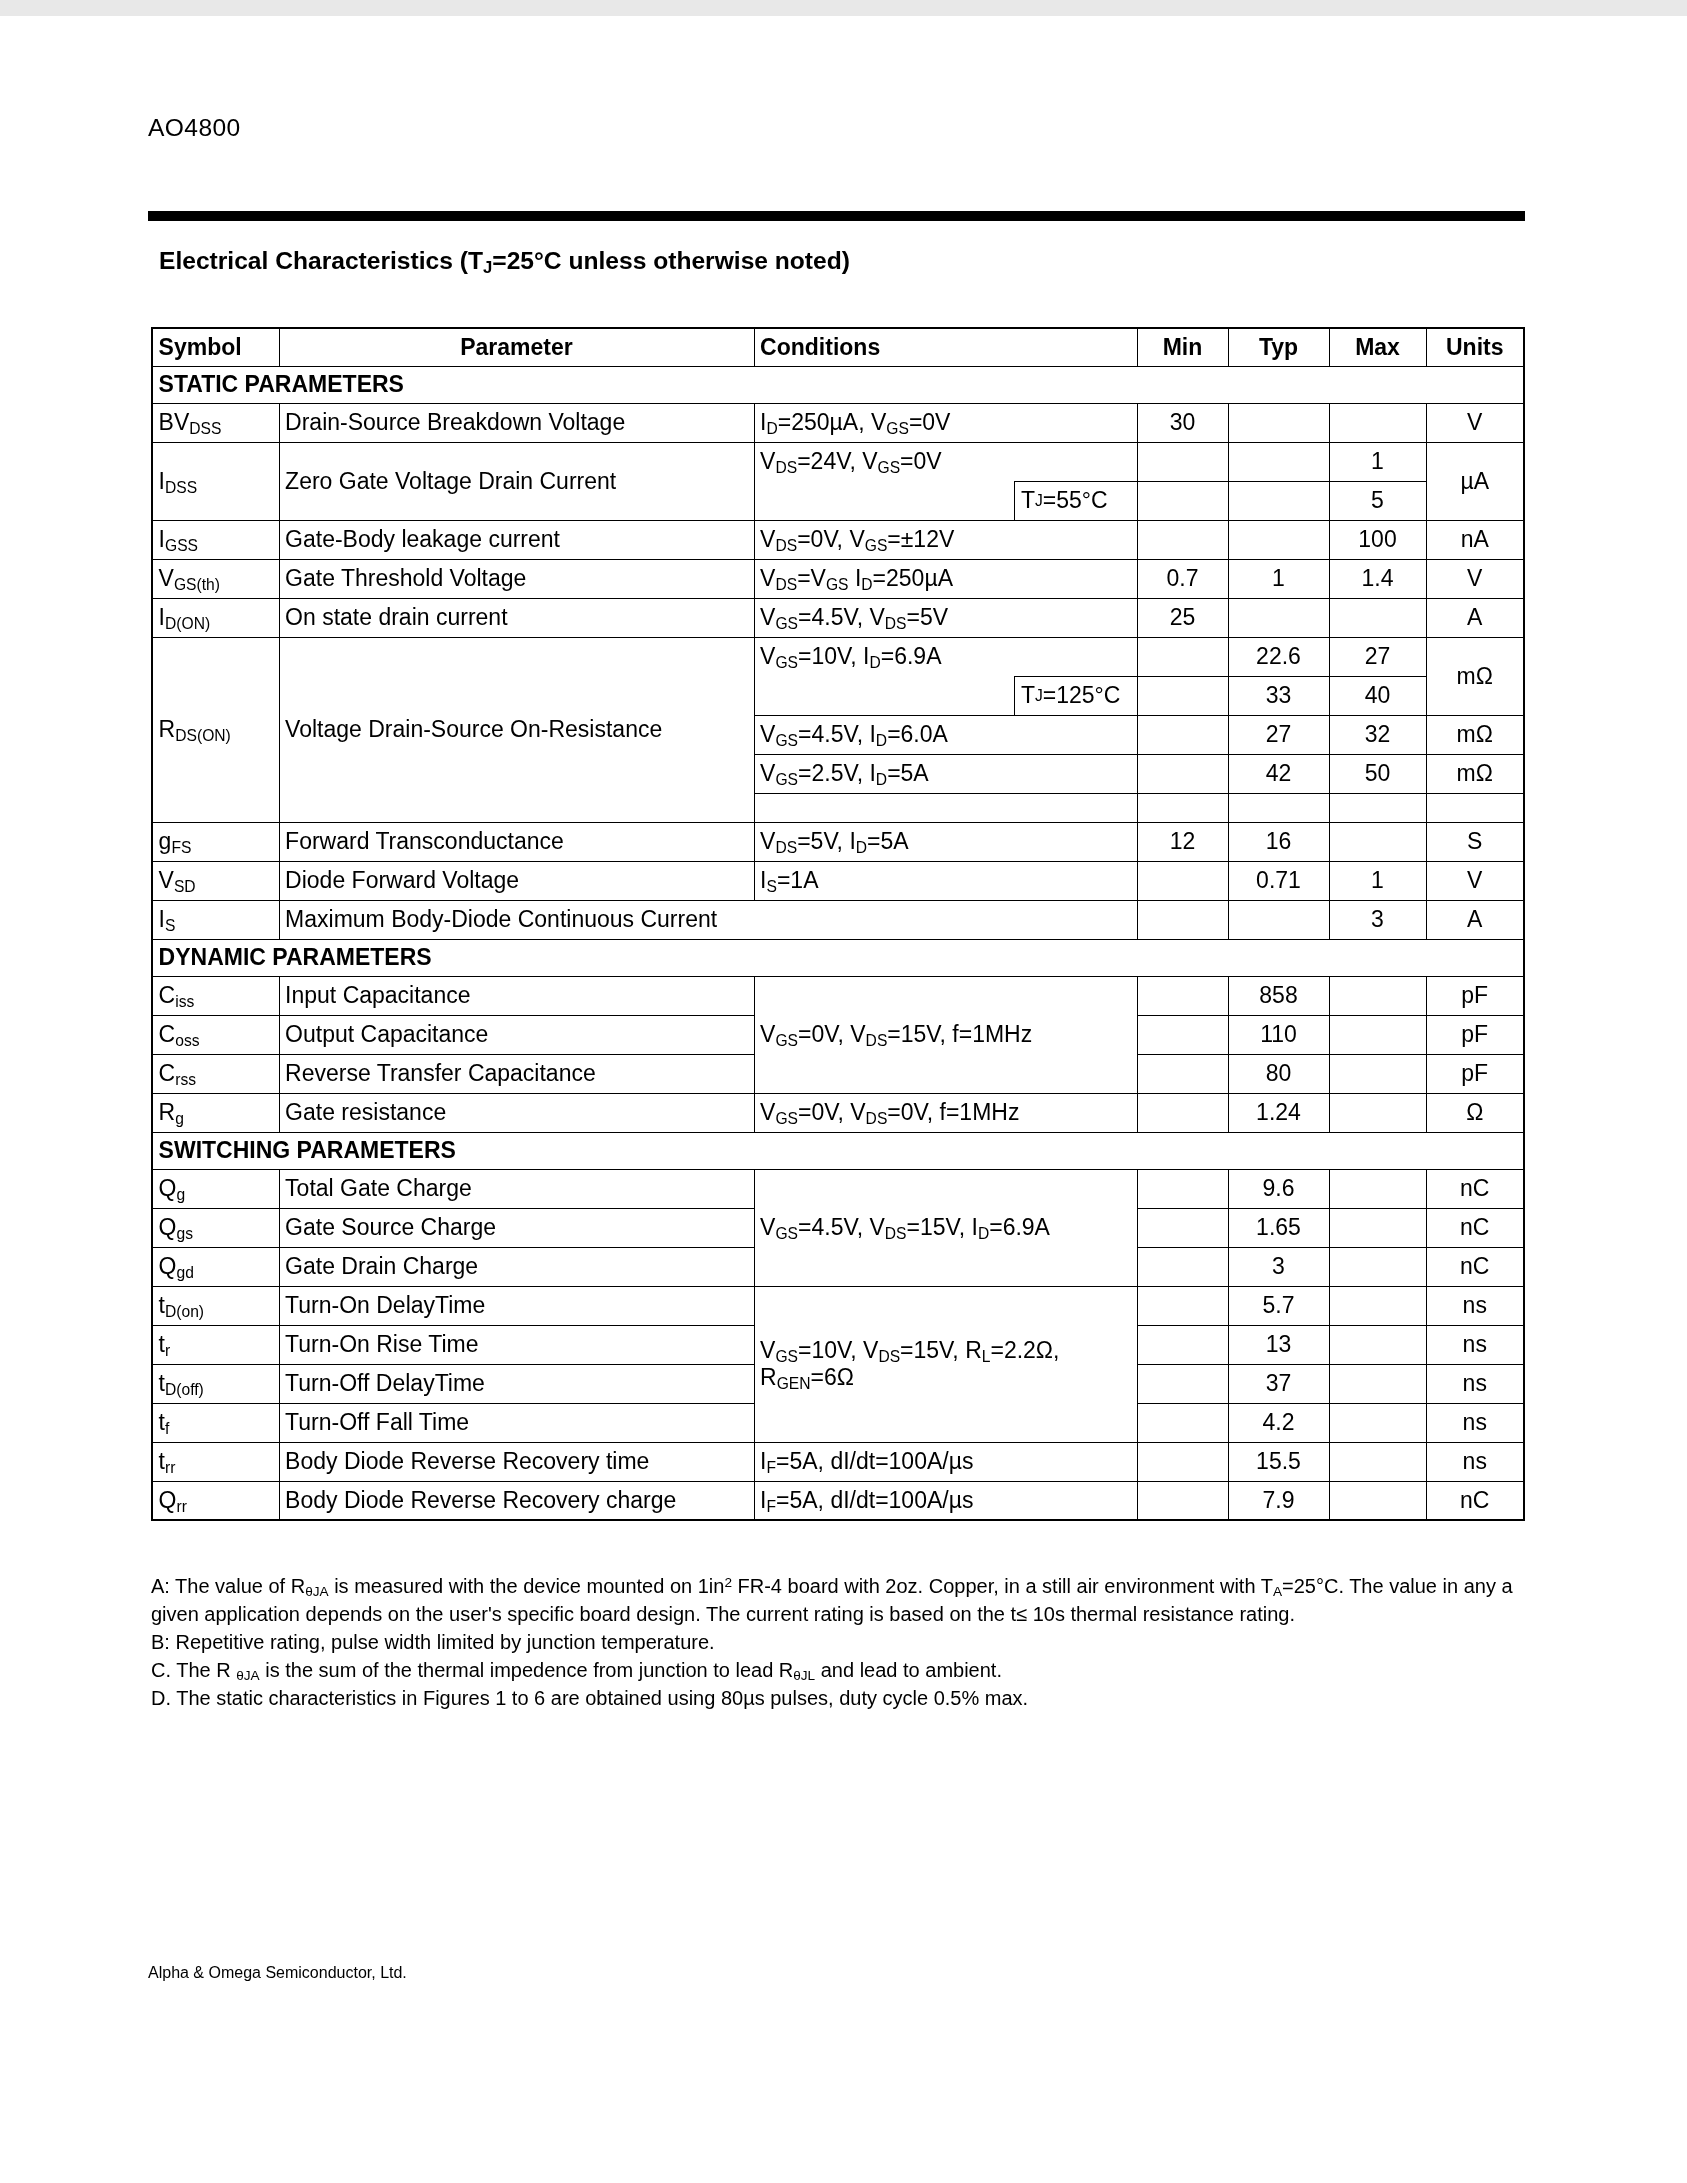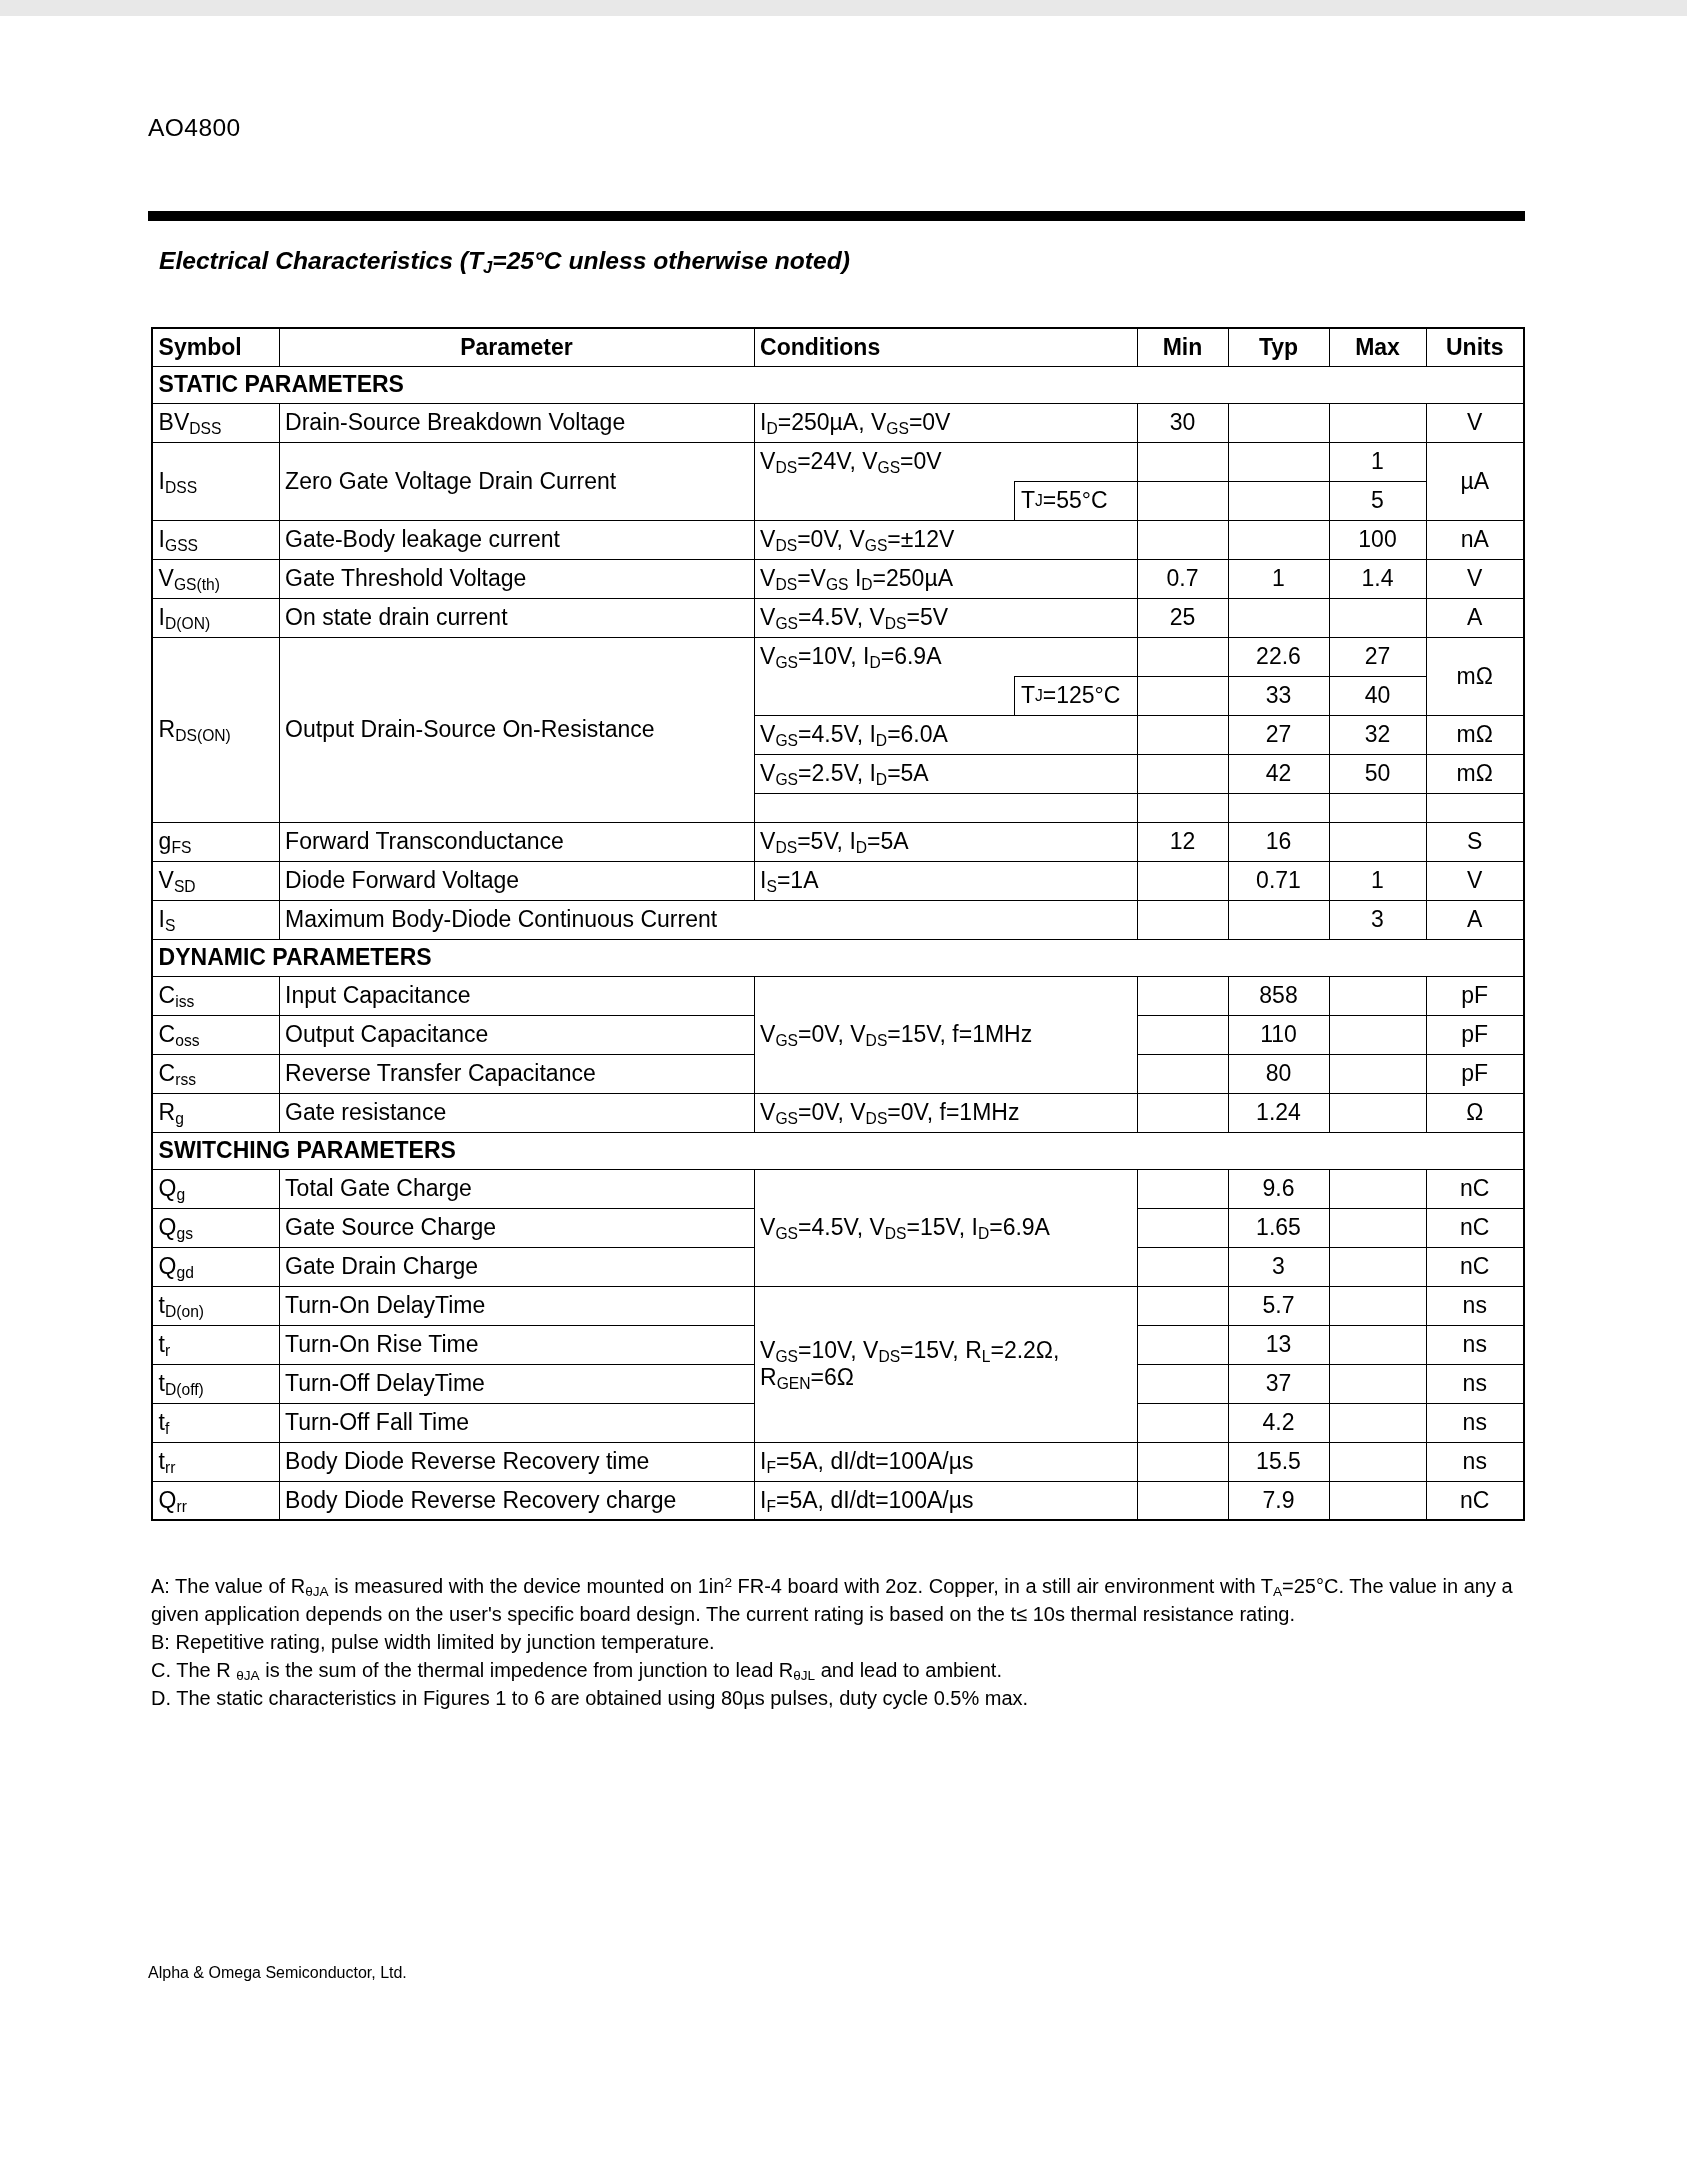--- a/index.html
+++ b/index.html
@@ -4,21 +4,21 @@
 <style>
   * { margin:0; padding:0; box-sizing:border-box; }
   html,body { background:#e8e8e8; }
   body { font-family:"Liberation Sans", sans-serif; color:#000; }
   .page {
     position:relative; width:1687px; height:2183px;
     background:#ffffff; margin:16px auto; overflow:hidden;
   }
   .part-number { position:absolute; left:148px; top:98px; font-size:24.6px; letter-spacing:0.4px; }
   .rule { position:absolute; left:148px; top:195px; width:1377px; height:9.5px; background:#000; }
-  .doc-title { position:absolute; left:159px; top:231px; font-size:24.6px; font-weight:bold;font-style:italic; }
+  .doc-title { position:absolute; left:159px; top:231px; font-size:24.6px; font-weight:bold; }
   .table-wrap { position:absolute; left:151px; top:311px; width:1373px; }
 
   table { border-collapse:collapse; table-layout:fixed; width:100%; font-size:23px; border:2.4px solid #000; }
   td, th { border:1.6px solid #000; padding:1.6px 5.6px; vertical-align:middle; text-align:left; overflow:hidden; white-space:pre-line; }
   th { font-weight:bold; }
   tr { height:39px; }
   tr.row-head { height:38px;padding-left:44px; }
   tr.row-sec  { height:37px; }
   tr.row-thin { height:29px; }
   tr.row-sec td { font-weight:bold; }
@@ -116,21 +116,21 @@
             <td>I<sub>D(ON)</sub></td>
             <td>On state drain current</td>
             <td>V<sub>GS</sub>=4.5V, V<sub>DS</sub>=5V</td>
             <td class="c">25</td>
             <td class="c"></td>
             <td class="c"></td>
             <td class="c">A</td>
           </tr>
           <tr>
             <td rowspan="5">R<sub>DS(ON)</sub></td>
-            <td rowspan="5">Output Drain-Source On-Resistance</td>
+            <td rowspan="5">Voltage Drain-Source On-Resistance</td>
             <td class="nbb">V<sub>GS</sub>=10V, I<sub>D</sub>=6.9A</td>
             <td class="c"></td>
             <td class="c">22.6</td>
             <td class="c">27</td>
             <td rowspan="2" class="c">mΩ</td>
           </tr>
           <tr>
             <td class="tj-cell"><div class="tj-box">T<sub>J</sub>=125°C</div></td>
             <td class="c"></td>
             <td class="c">33</td>

